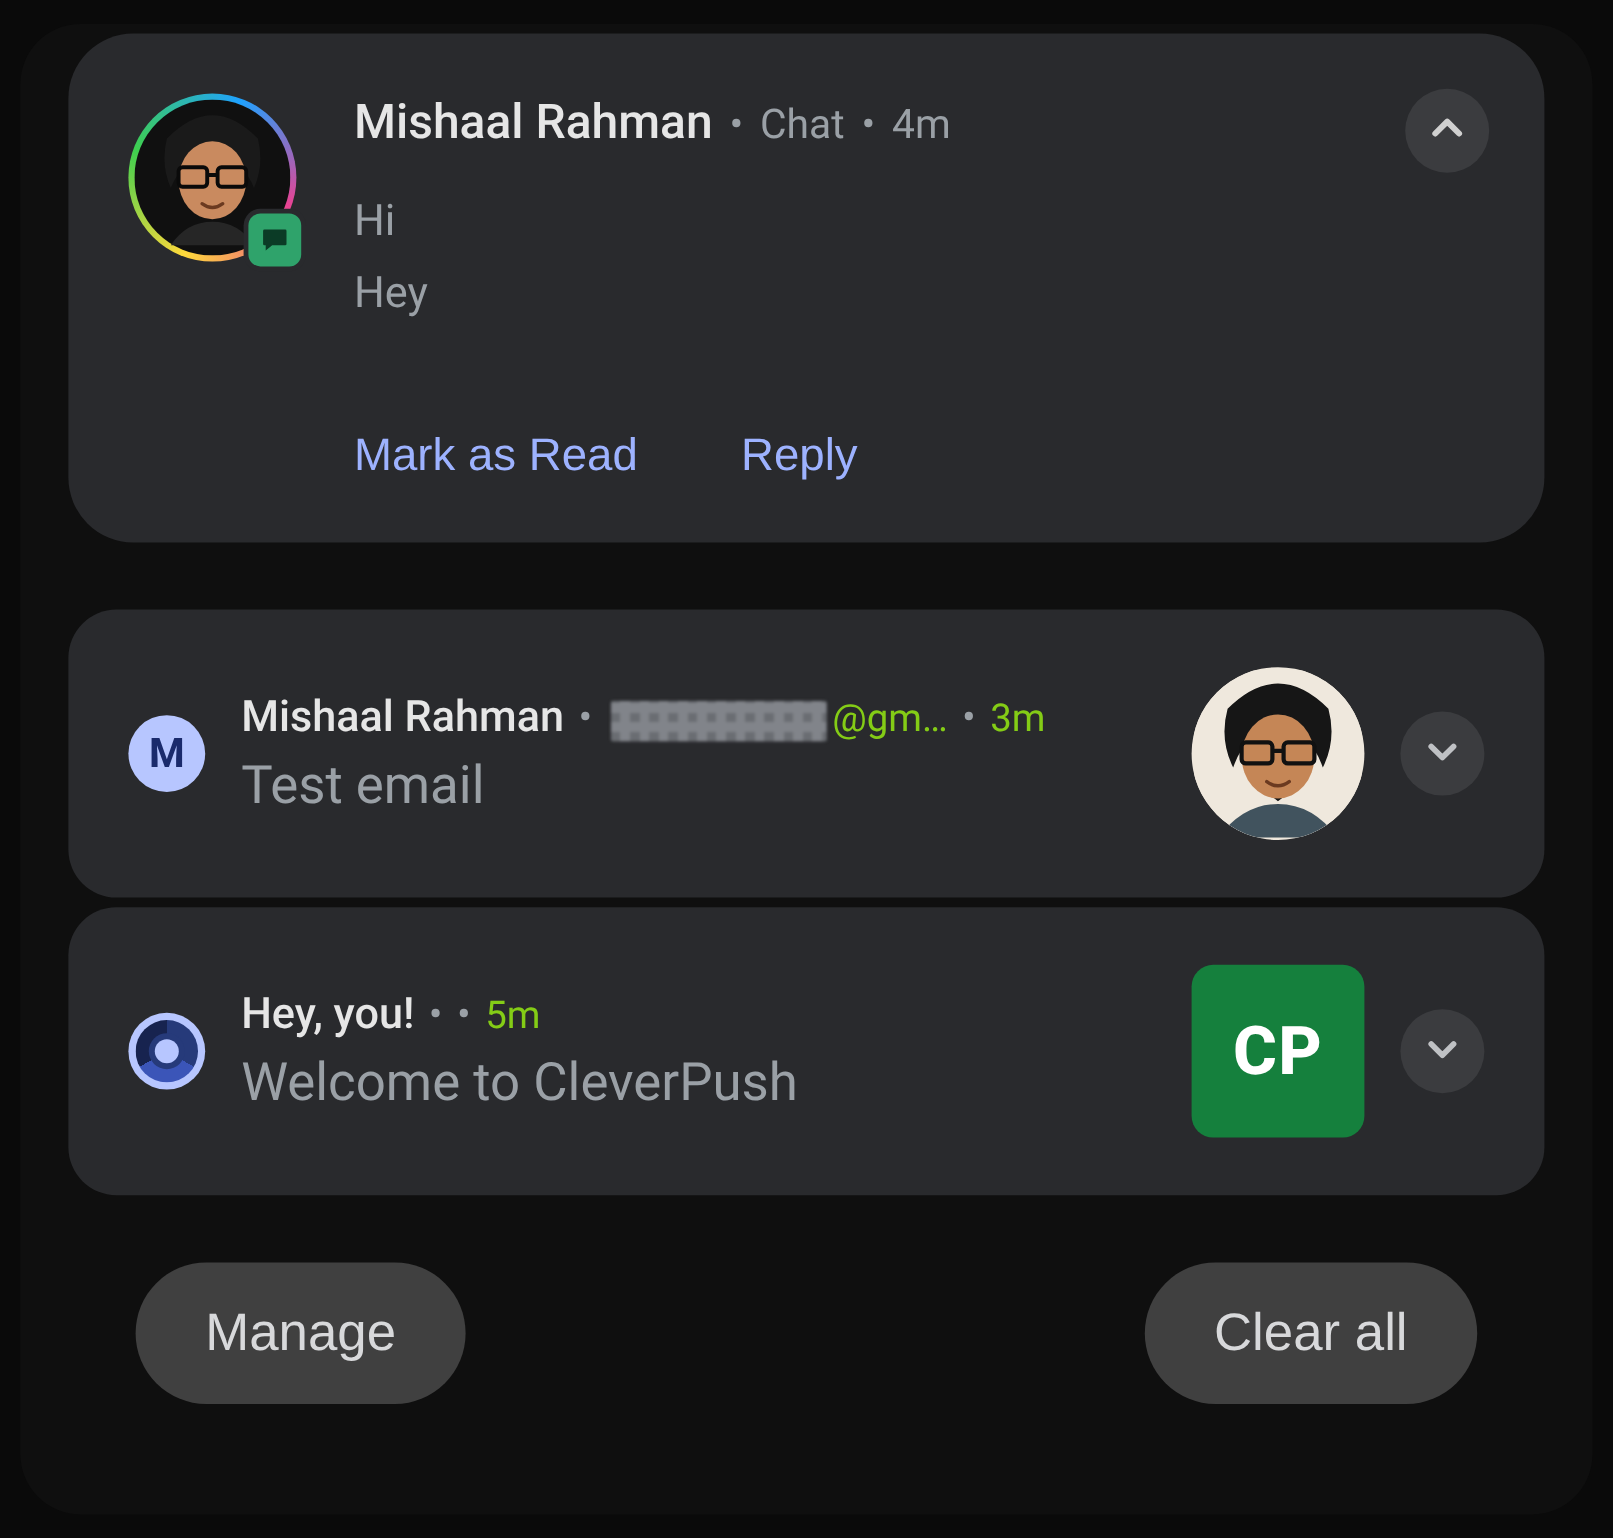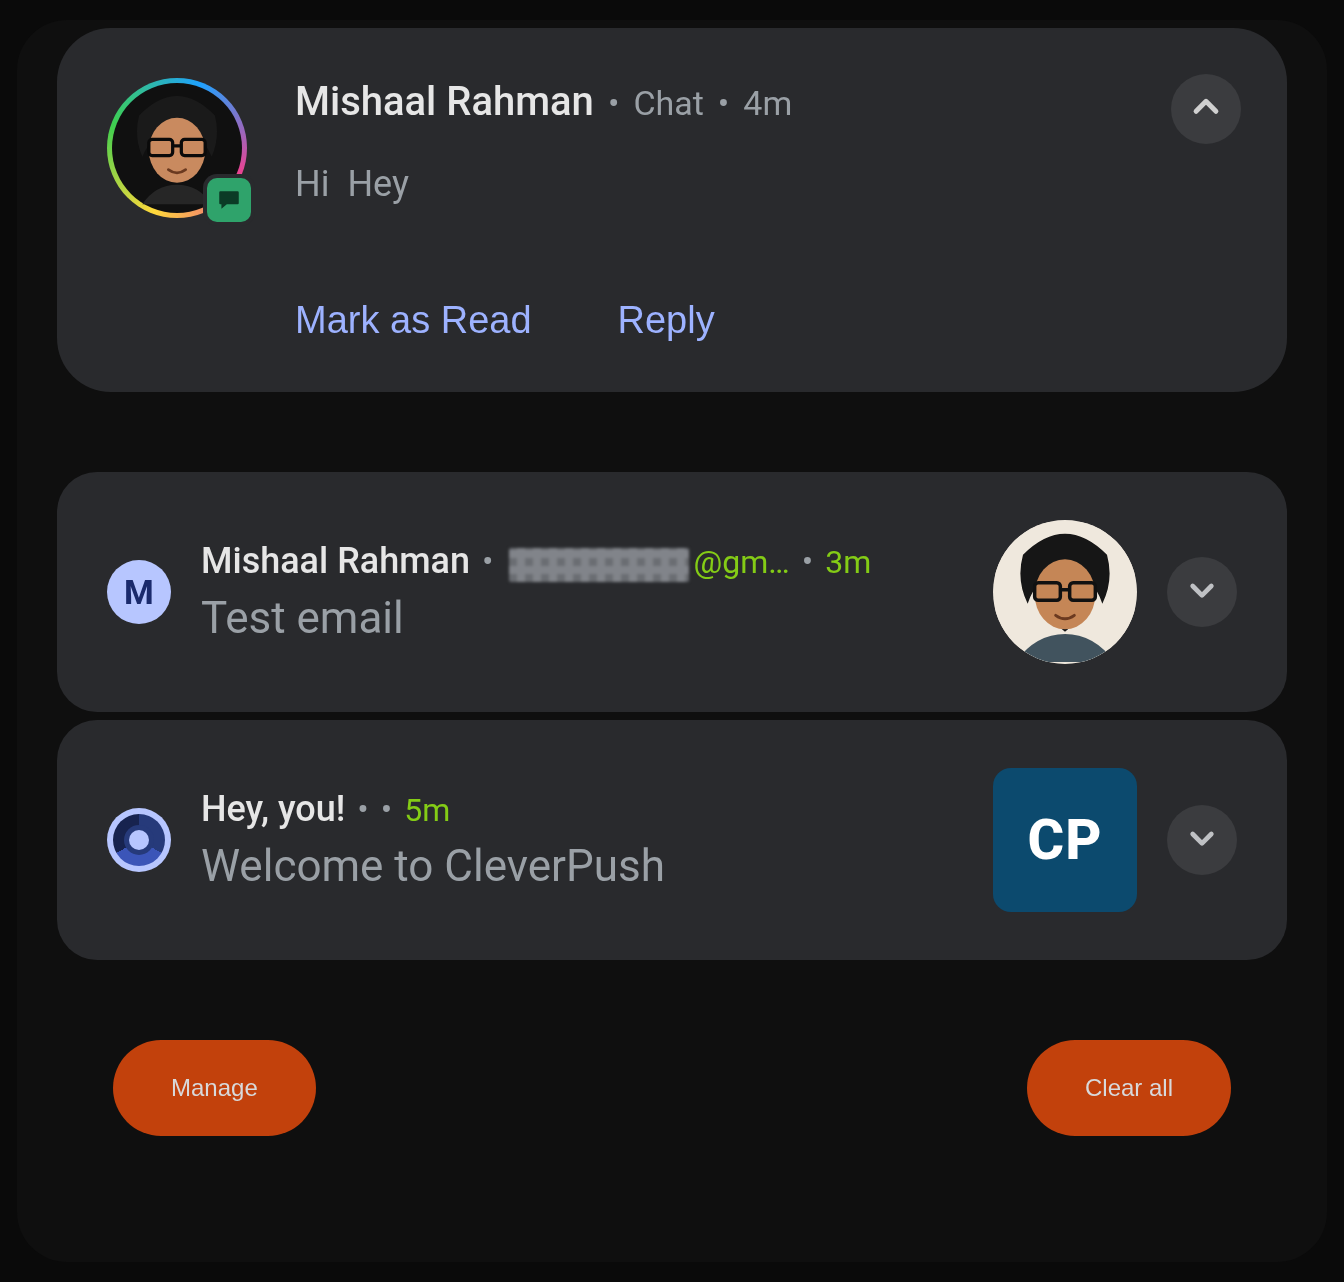--- a/index.html
+++ b/index.html
@@ -12,21 +12,21 @@
   justify-content: center;
   padding: 20px 0;
 }
 .shade {
   width: 1310px;
   background: #0f0f0f;
   border-radius: 50px;
   padding: 8px 40px 40px 40px;
   display: flex;
   flex-direction: column;
-  gap: 80px;
+  gap: 56px;
 }
 
 
 .card {
   background: #292a2d;
   border-radius: 54px;
   padding: 50px 50px 50px 50px;
   position: relative;
   display: flex;
 }
@@ -60,21 +60,21 @@
   border-radius: 10px;
   display: flex; align-items: center; justify-content: center;
   box-shadow: 0 0 0 4px #292a2d;
 }
 .chat-badge svg { width: 26px; height: 26px; fill: #0b3b26; }
 .chat-body { flex: 1; display: flex; flex-direction: column; }
 .title-row { display: flex; align-items: baseline; flex-wrap: wrap; gap: 14px; font-size: 36px; }
 .title-row .name { color: #e6e6e6; font-weight: 500; font-size: 40px; }
 .title-row .sep { color: #9aa0a6; font-size: 34px; }
 .title-row .sub { color: #9aa0a6; font-size: 34px; }
-.messages { margin-top: 38px; display: flex; flex-direction: row; gap: 18px; }
+.messages { margin-top: 38px; display: flex; flex-direction: column; gap: 18px; }
 .messages div { color: #9aa0a6; font-size: 36px; }
 .actions { margin-top: 94px; display: flex; gap: 86px; }
 .actions .tbtn {
   background: none; border: none; cursor: pointer;
   color: #9db2ff; font-size: 38px; font-weight: 500;
 }
 
 .chevron {
   position: absolute;
   top: 46px; right: 46px;
@@ -144,44 +144,44 @@
   flex: none;
   background: #efe8dd;
   display: flex; align-items: center; justify-content: center;
 }
 .small-avatar svg { width: 140px; height: 140px; }
 
 .thumb {
   width: 144px; height: 144px;
   border-radius: 18px;
   flex: none;
-  background: #0c4a6e;
+  background: #15803d;
   display: flex; align-items: center; justify-content: center;
 }
 .thumb span { color: #fff; font-weight: 800; font-size: 56px; letter-spacing: 1px; }
 
 .chev-small {
   width: 70px; height: 70px;
   border-radius: 50%;
   background: #3b3c3f;
   display: flex; align-items: center; justify-content: center;
   cursor: pointer;
   flex: none;
 }
 .chev-small svg { width: 32px; height: 32px; stroke: #bfc1c4; stroke-width: 3.5; fill: none; stroke-linecap: round; stroke-linejoin: round; }
 
 
 .footer { display: flex; justify-content: space-between; padding: 0 56px; }
 .pill {
-  background: #c2410c;
+  background: #404040;
   border: none;
   border-radius: 60px;
   padding: 34px 58px;
   color: #d8d9db;
-  font-size: 24px;
+  font-size: 44px;
   font-weight: 400;
   cursor: pointer;
 }
 </style>
 </head>
 <body>
 
 <div class="shade">
 
   <div class="card chat-card">

